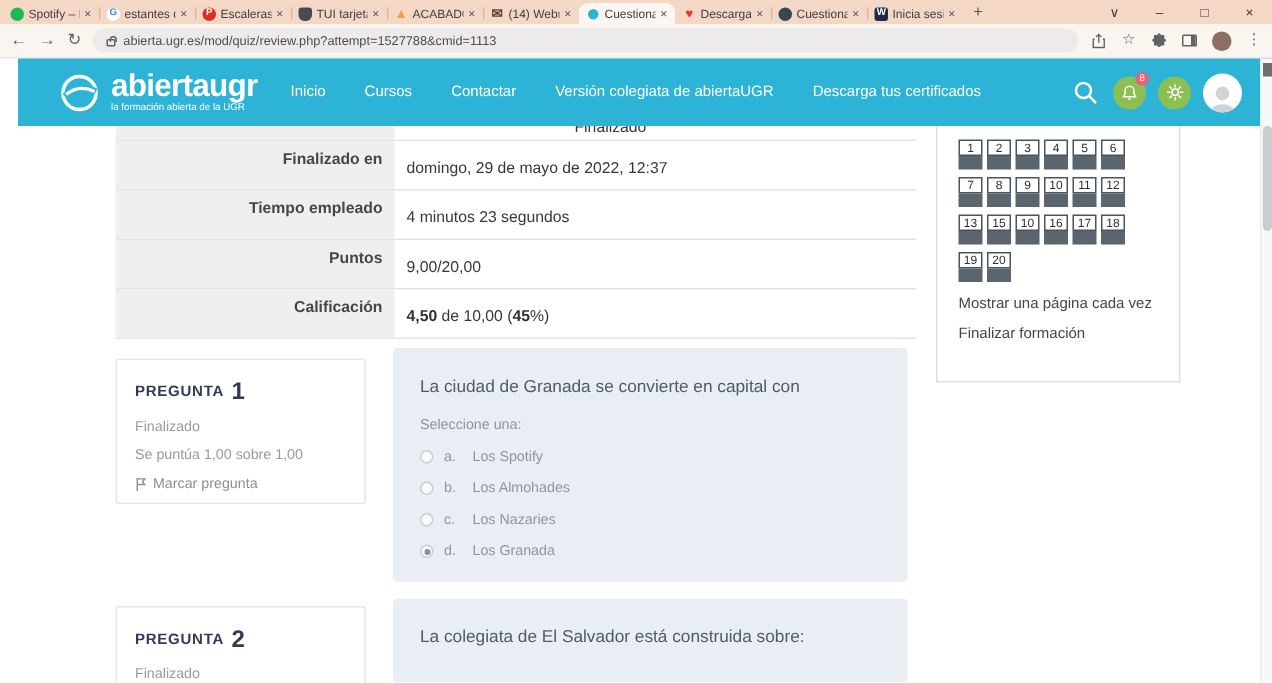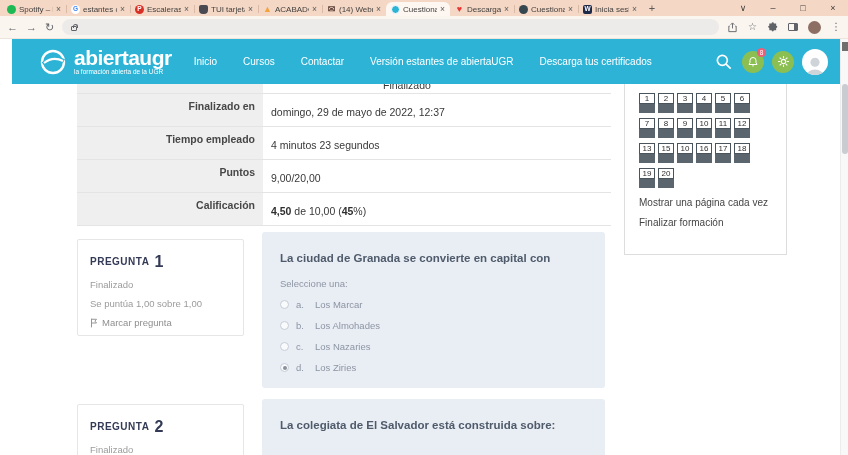--- a/index.html
+++ b/index.html
@@ -86,21 +86,21 @@
   .qnav-links div { margin-bottom:9px; cursor:pointer; }
 
   
   .qinfo { position:absolute; left:65px; width:167px; background:#fff; border:1px solid #e6e6e6;
            border-radius:2px; padding:13px 12px; }
   .qinfo h3 { font-size:10px; color:#333a55; letter-spacing:0.5px; font-weight:bold; text-transform:uppercase; }
   .qinfo h3 .qnum { font-size:16px; margin-left:5px; vertical-align:-2px; letter-spacing:0; }
   .qmeta { font-size:9.5px; color:#9b9b9b; margin-top:8px; }
   .qflag { display:flex; align-items:center; gap:4px; margin-top:8px; font-size:9.5px; color:#8f8f8f; cursor:pointer; }
   .qbody { position:absolute; left:250px; width:343px; background:#e9edf4; border-radius:3px; padding:20px 18px; }
-  .qtext { font-size:11.5px; color:#4f5b6b;font-weight:bold; }
+  .qtext { font-size:11.5px; color:#4f5b6b; }
   .qprompt { font-size:9.5px; color:#8d95a3; margin-top:14px; }
   .opt { display:flex; align-items:center; gap:7px; margin-top:10px; font-size:9.5px; color:#8d95a3; }
   .radio { width:9px; height:9px; border-radius:50%; border:1px solid #c6ccd8; background:#f8fafc;
            position:relative; flex:none; }
   .radio.selected::after { content:""; position:absolute; inset:1.5px; border-radius:50%; background:#8b919c; }
   .opt .letter { width:12px; }
 
   #q1-info { top:155px; height:97px; }
   #q1-body { top:148px; height:156px; }
   #q2-info { top:320px; height:110px; }
@@ -182,20 +182,21 @@
     <span>×</span>
   </div>
 </div>
 
 <div class="toolbar">
   <span class="nav-ic">←</span>
   <span class="nav-ic">→</span>
   <span class="nav-ic">↻</span>
   <div class="urlbar">
     <span class="lock"></span>
+    <span>abierta.ugr.es/mod/quiz/review.php?attempt=1527788&amp;cmid=1113</span>
   </div>
   <div class="tb-right">
     <svg width="11" height="11" viewBox="0 0 24 24">
       <path d="M6 9 H4 v12 h16 V9 h-2" fill="none" stroke="#5f6368" stroke-width="2"></path>
       <path d="M12 14 V3 M8 6 l4 -4 4 4" fill="none" stroke="#5f6368" stroke-width="2"></path>
     </svg>
     <span class="glyph">☆</span>
     <svg width="11" height="11" viewBox="0 0 24 24">
       <path d="M10 3 a2.5 2.5 0 0 1 5 0 h5 v5 a2.5 2.5 0 0 1 0 5 v5 h-5 a2.5 2.5 0 0 1 -5 0 H5 v-5 a2.5 2.5 0 0 1 0 -5 V3 z" fill="#5f6368"></path>
     </svg>
@@ -215,21 +216,21 @@
       </svg>
       <div class="logo-text-wrap">
         <div class="logo-main">abiertaugr</div>
         <div class="logo-tag">la formación abierta de la UGR</div>
       </div>
     </div>
     <nav class="mainnav">
       <a href="#">Inicio</a>
       <a href="#">Cursos</a>
       <a href="#">Contactar</a>
-      <a href="#">Versión estantes de abiertaUGR</a>
+      <a href="#">Versión colegiata de abiertaUGR</a>
       <a href="#">Descarga tus certificados</a>
     </nav>
     <div class="hdr-icons">
       <svg width="20" height="20" viewBox="0 0 24 24">
         <circle cx="10" cy="10" r="6" fill="none" stroke="#ffffff" stroke-width="2"></circle>
         <line x1="14.5" y1="14.5" x2="20" y2="20" stroke="#ffffff" stroke-width="2"></line>
       </svg>
       <div class="circle-btn">
         <svg width="12" height="12" viewBox="0 0 24 24">
           <path d="M12 3 a6 6 0 0 1 6 6 v4 l2 4 H4 l2 -4 V9 a6 6 0 0 1 6 -6 z" fill="none" stroke="#fff" stroke-width="2"></path>
@@ -389,36 +390,36 @@
         </svg>
         <span>Marcar pregunta</span>
       </div>
     </div>
     <div class="qbody" id="q1-body">
       <div class="qtext">La ciudad de Granada se convierte en capital con</div>
       <div class="qprompt">Seleccione una:</div>
       <div class="opt">
         <span class="radio"></span>
         <span class="letter">a.</span>
-        <span>Los Marcar</span>
+        <span>Los Spotify</span>
       </div>
       <div class="opt">
         <span class="radio"></span>
         <span class="letter">b.</span>
         <span>Los Almohades</span>
       </div>
       <div class="opt">
         <span class="radio"></span>
         <span class="letter">c.</span>
         <span>Los Nazaries</span>
       </div>
       <div class="opt">
         <span class="radio selected"></span>
         <span class="letter">d.</span>
-        <span>Los Ziries</span>
+        <span>Los Granada</span>
       </div>
     </div>
 
     <div class="qinfo" id="q2-info">
       <h3><span>Pregunta</span><span class="qnum">2</span></h3>
       <div class="qmeta">Finalizado</div>
     </div>
     <div class="qbody" id="q2-body">
       <div class="qtext">La colegiata de El Salvador está construida sobre:</div>
     </div>

